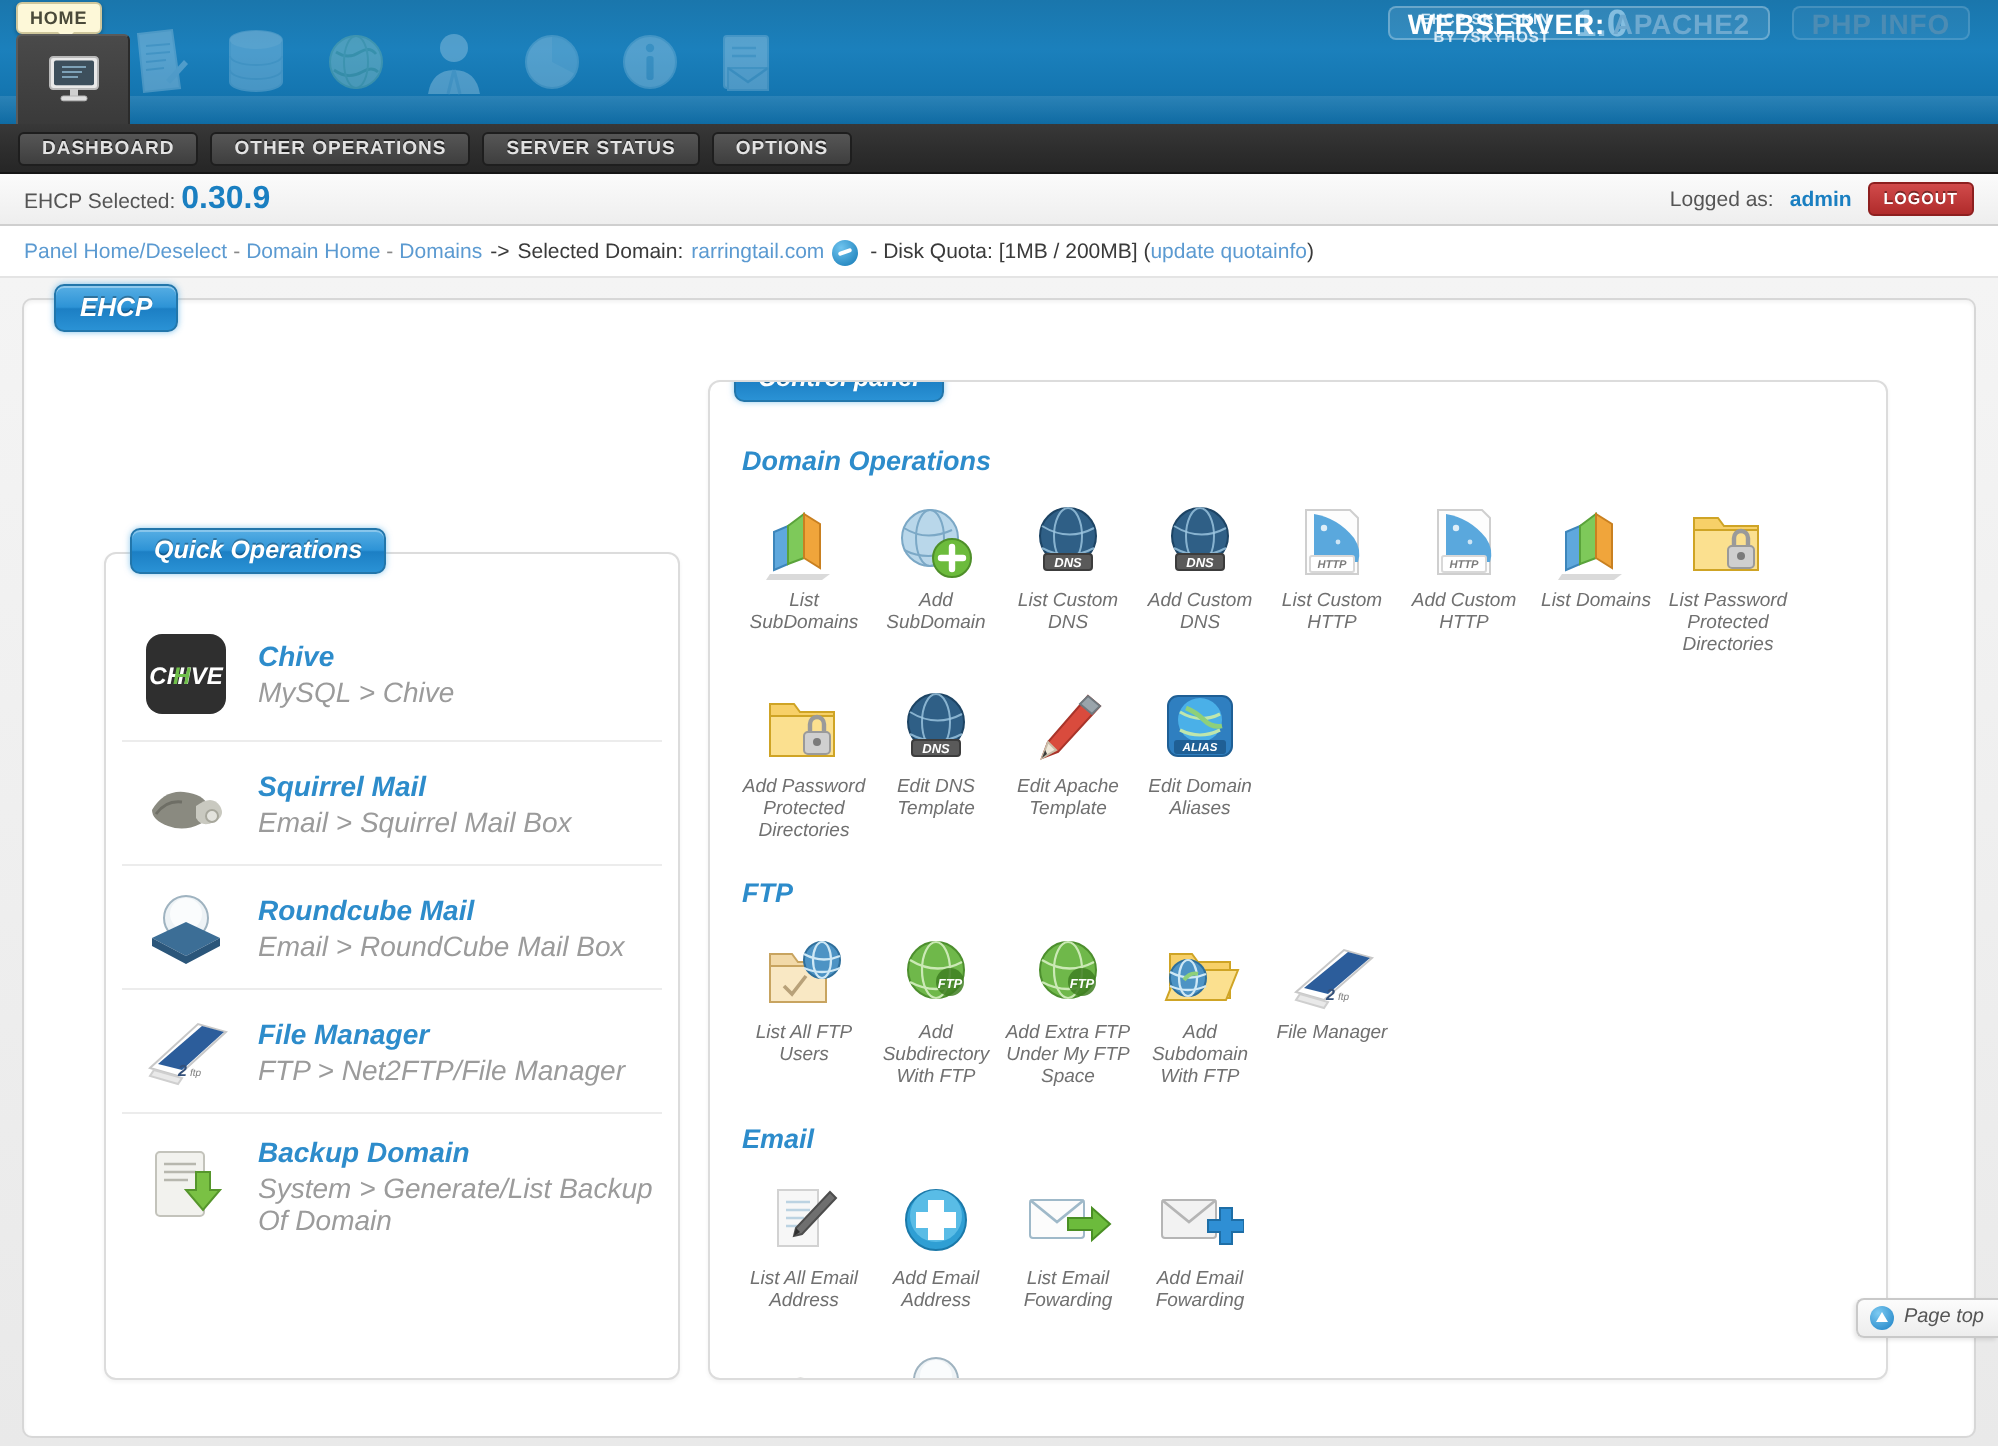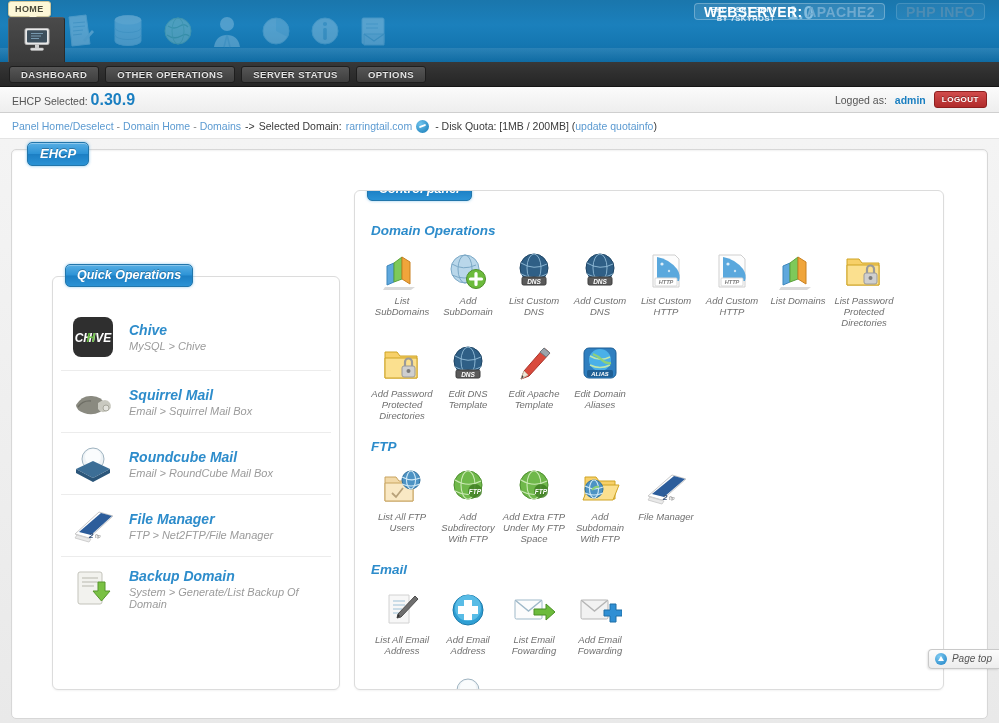--- a/index.html
+++ b/index.html
@@ -188,21 +188,21 @@
     border-bottom: 1px solid #ececec;
     padding: 11px 4px 11px 4px;
     min-height: 62px;
   }
   .qo-item:last-child { border-bottom: none; }
   .qo-ic {
     width: 56px; min-width:56px; display:flex; align-items:center; justify-content:center;
   }
   .qo-txt { padding-left: 8px; }
   .qo-title { color:#2d8ccb; font-size: 14px; font-weight: bold; line-height: 17px; }
-  .qo-sub { color:#9b9b9b; font-size: 11px; margin-top: 1px; }
+  .qo-sub { color:#9b9b9b; font-size: 14px; margin-top: 1px; }
 
   
   #control-panel { width: 590px; height: 500px; overflow:hidden; }
   .cp-body { padding: 26px 14px 0 14px; }
   .cp-head {
     color:#2d8ccb; font-size: 13.5px; font-weight:bold;
     margin: 6px 0 9px 2px;
   }
   .cp-grid { display:flex; flex-wrap: wrap; }
   .cp-cell {

